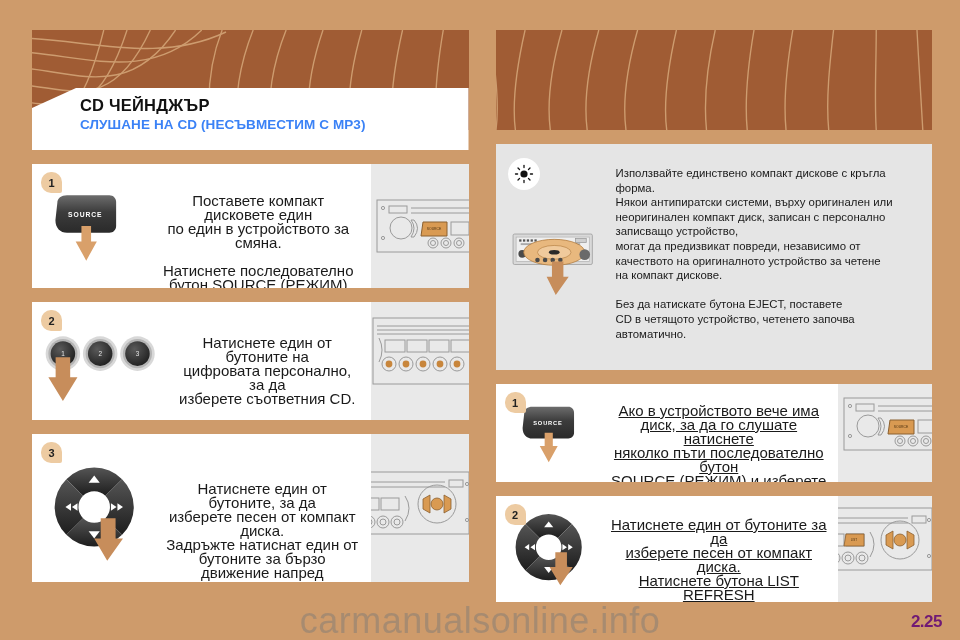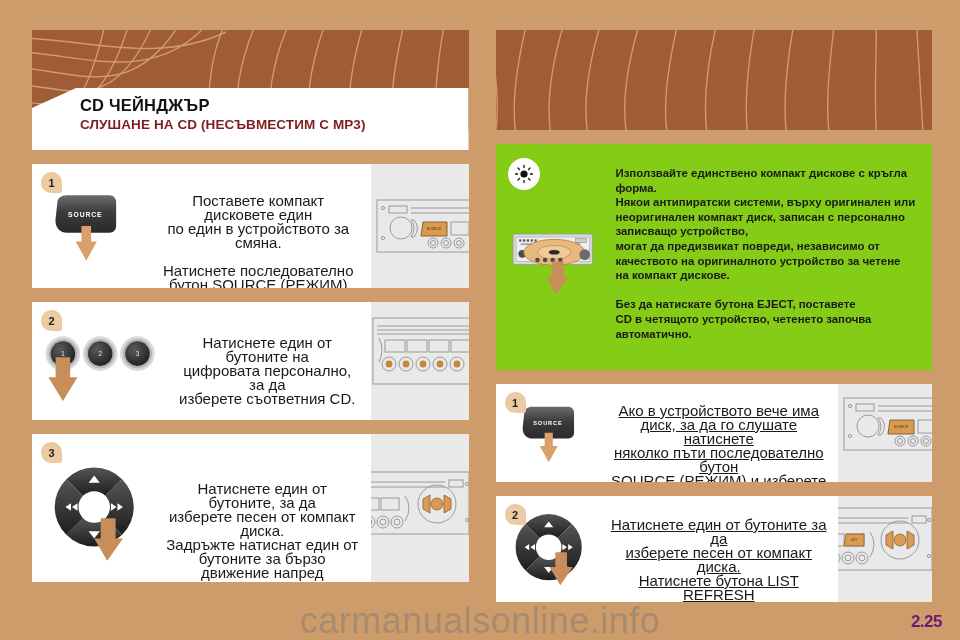--- a/index.html
+++ b/index.html
@@ -40,21 +40,21 @@
     clip-path:polygon(44px 0, 100% 0, 100% 100%, 0 100%, 0 20px);
     padding:7px 0 0 48px;
     box-sizing:border-box;
     z-index:3;
   }
   .title-main{
     font-size:16.5px;font-weight:bold;color:#111;
     letter-spacing:.2px;line-height:20px;
   }
   .title-sub{
-    font-size:13.5px;font-weight:bold;color:#7f1d1d;
+    font-size:13.5px;font-weight:bold;color:#3b82f6;
     letter-spacing:.1px;line-height:18px;margin-top:1px;
   }
 
   
   .card{
     position:relative;
     background:#ffffff;
     display:flex;
     margin-top:14px;
     overflow:hidden;
@@ -94,25 +94,24 @@
     border-radius:10px 10px 2px 10px;
     color:#222;
     font-size:11px;font-weight:bold;
     display:flex;align-items:center;justify-content:center;
     z-index:4;
   }
 
   
   .tip{
     position:relative;
-    background:#84cc16;
+    background:#e5e5e5;
     margin-top:14px;
     display:flex;
     padding:10px 0 14px 0;
-    font-weight:bold;
   }
   .tip-figure{
     width:118px;flex:0 0 118px;position:relative;
   }
   .tip-text{
     flex:1;
     font-size:11.4px;line-height:14.6px;color:#1a1a1a;
     padding:12px 14px 0 2px;
     white-space:pre-line;
   }

